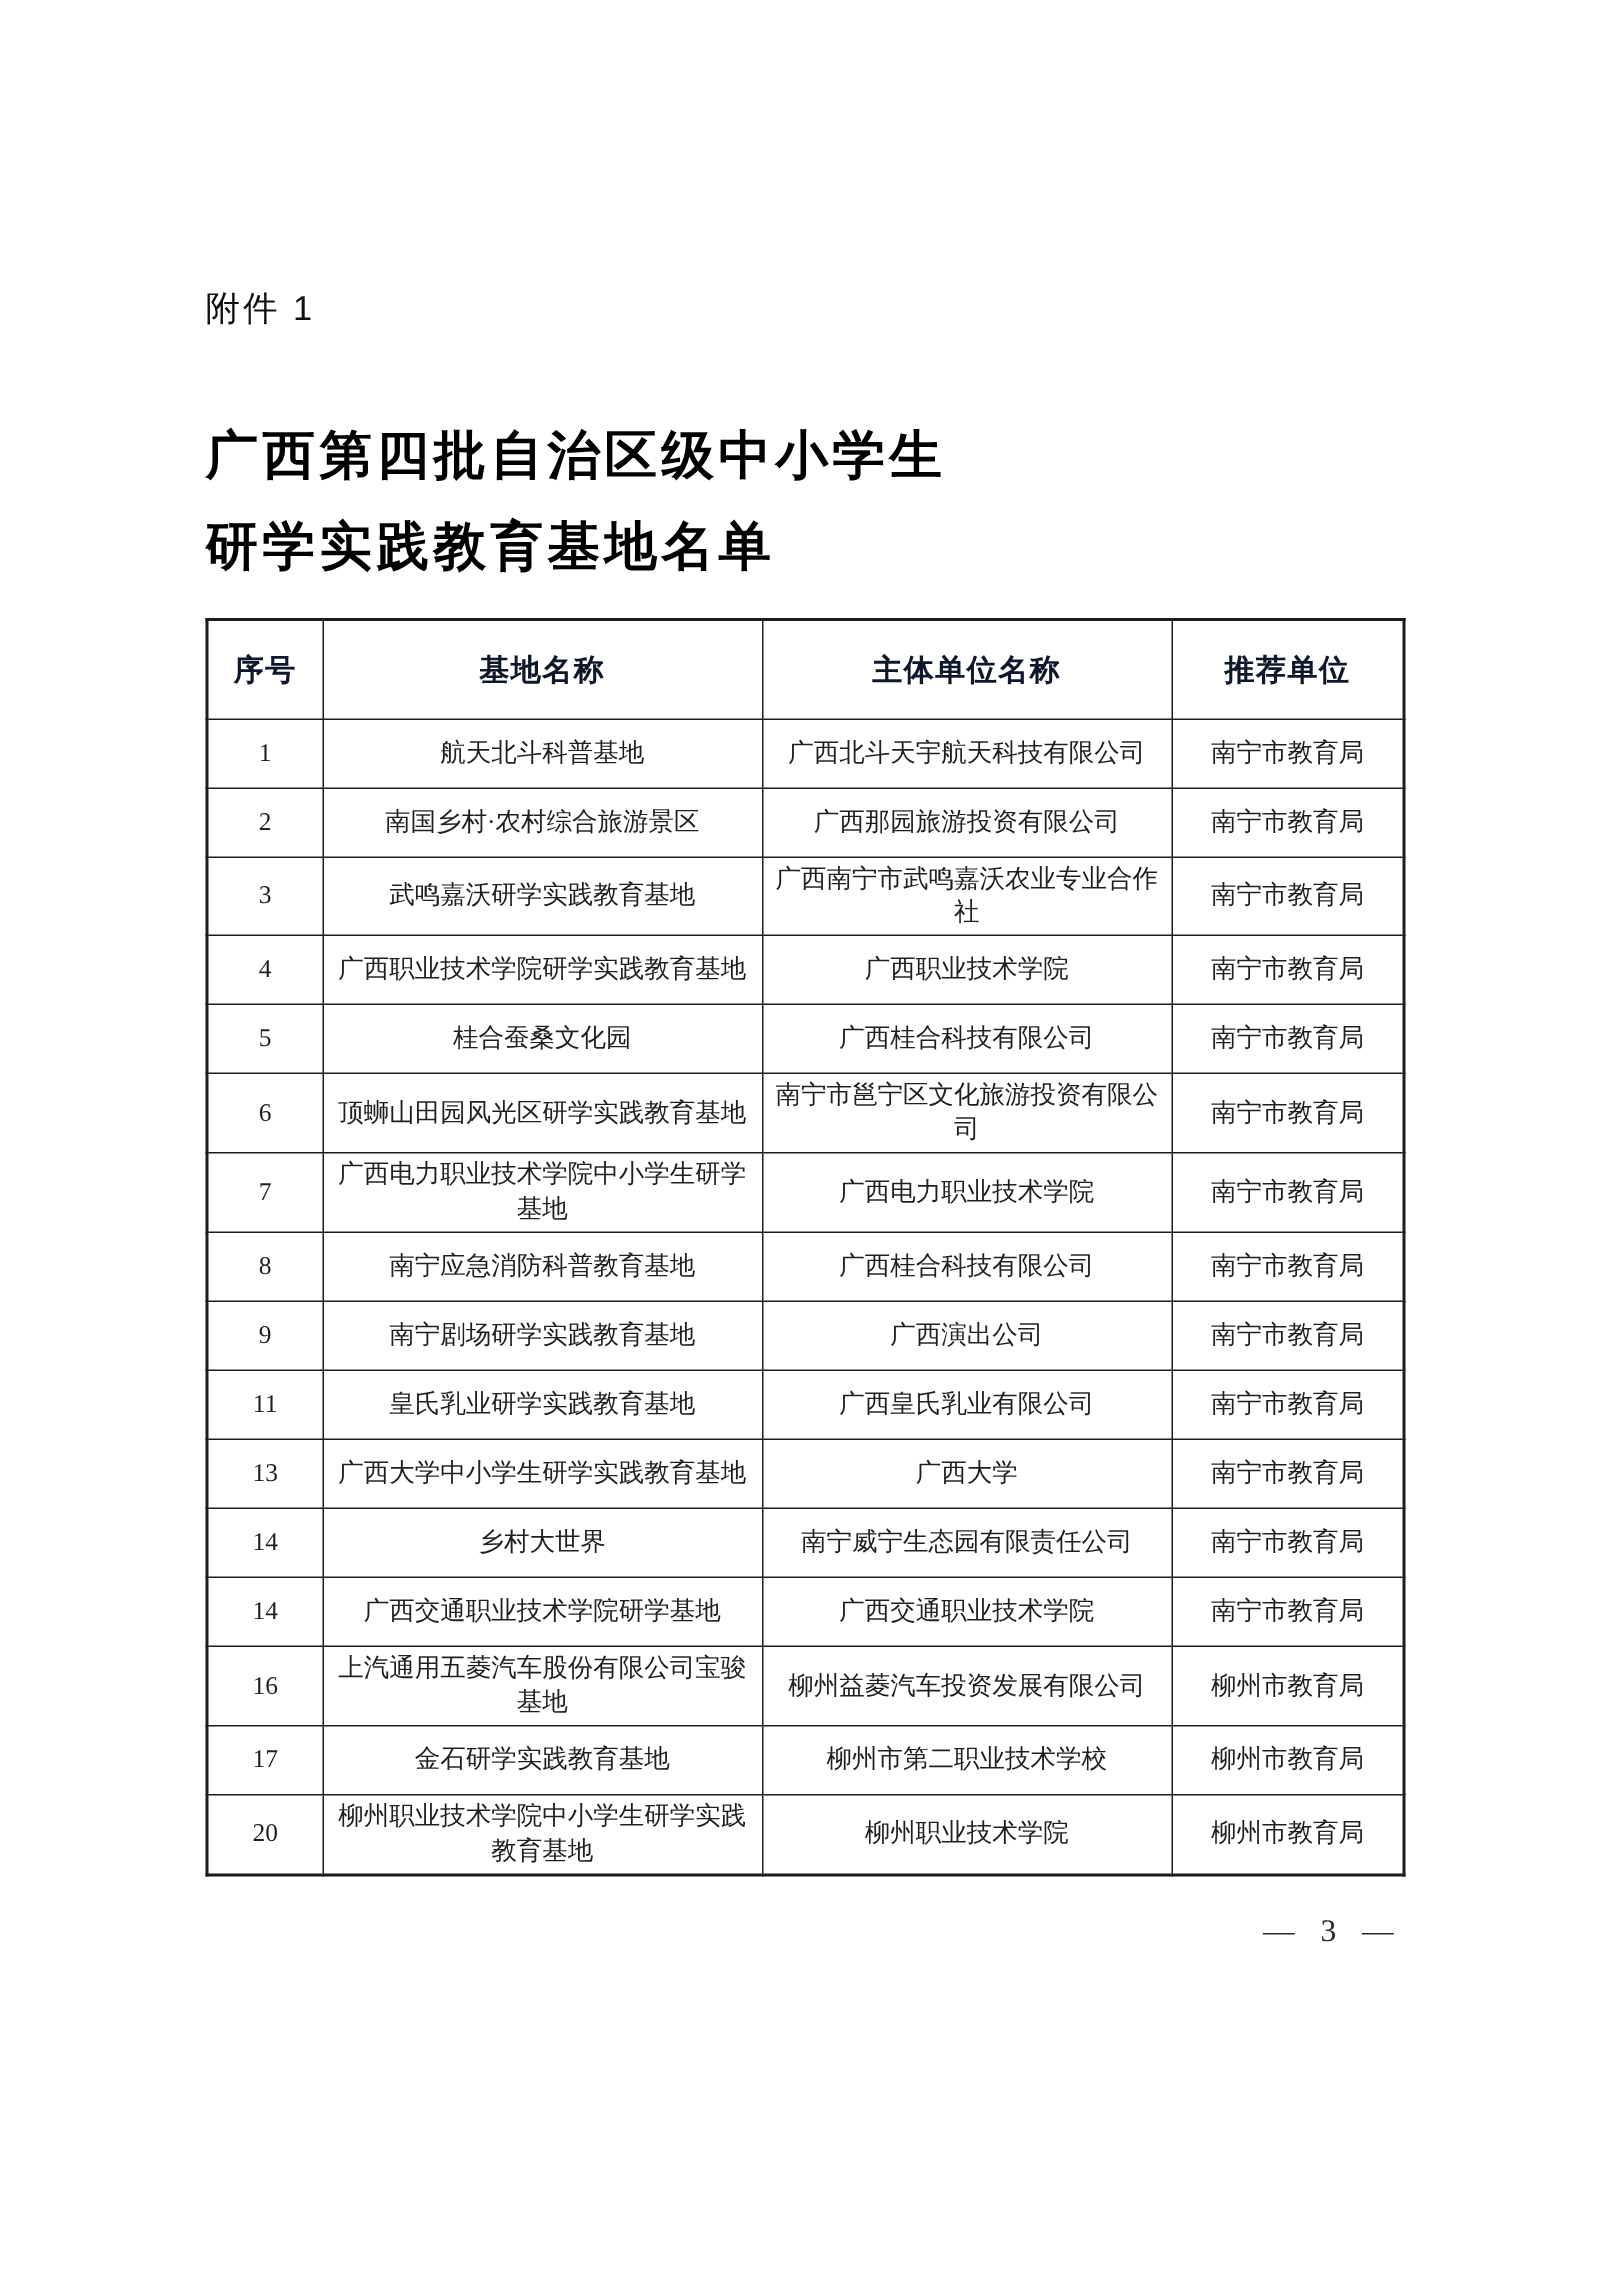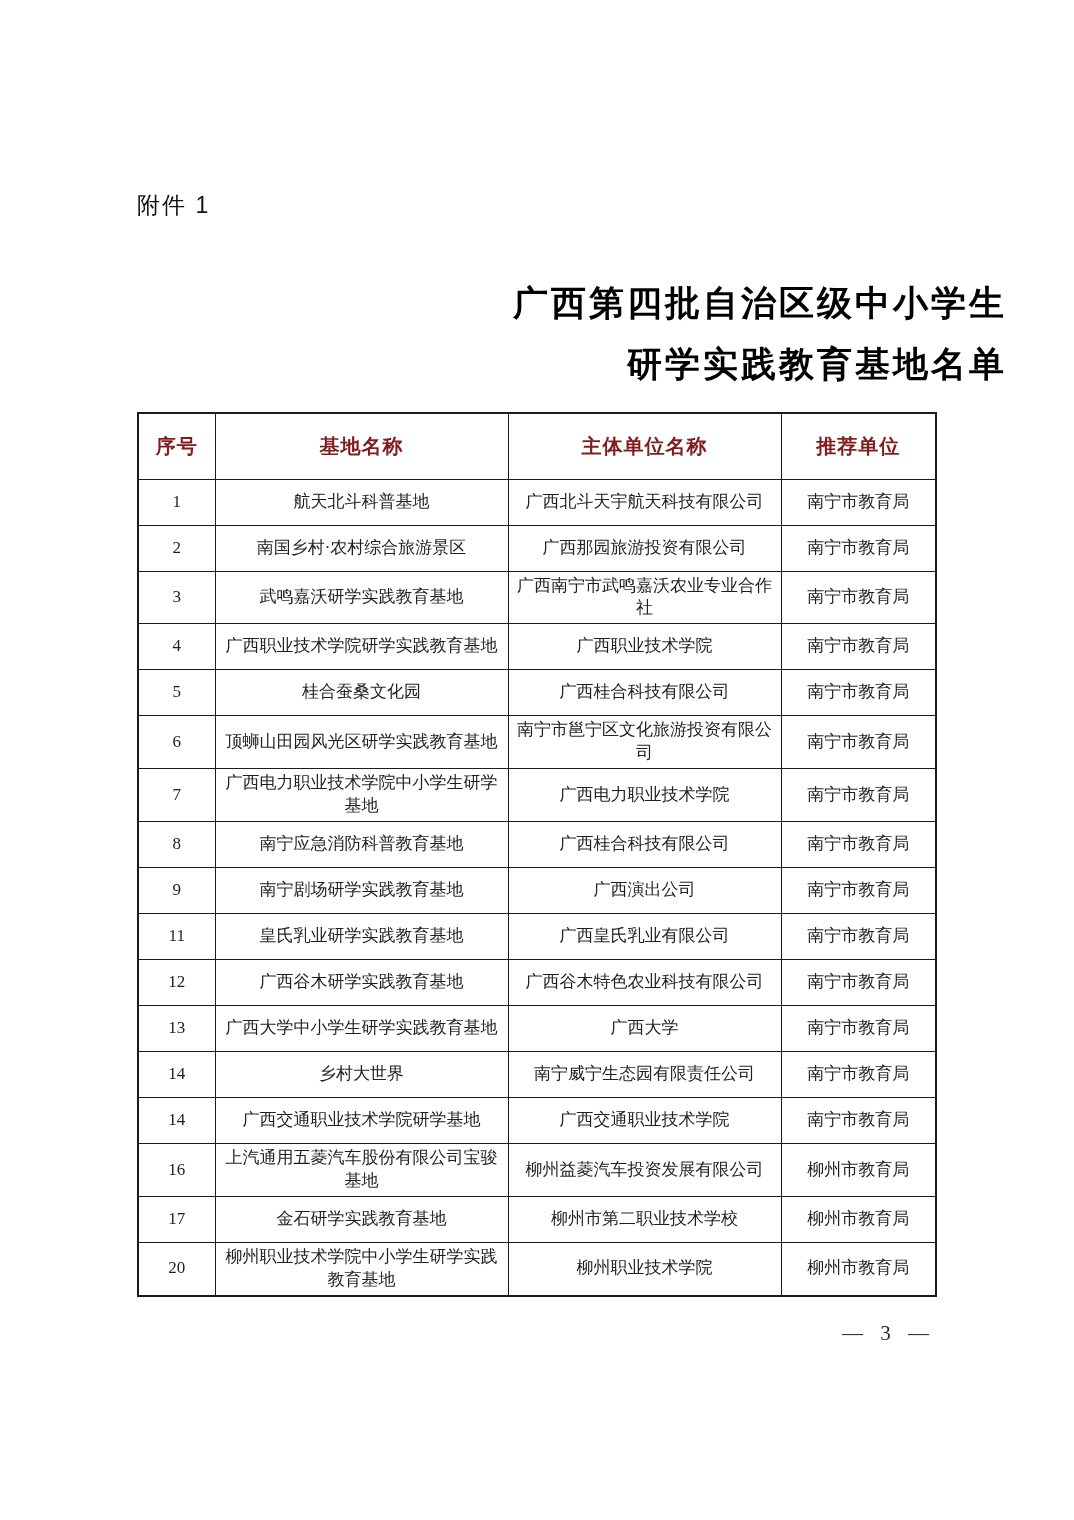--- a/index.html
+++ b/index.html
@@ -6,33 +6,33 @@
     margin: 0;
     padding: 0;
     background: #ffffff;
   }
   .page {
     position: relative;
     width: 1074px;
     height: 1520px;
     background: #ffffff;
     box-sizing: border-box;
-    padding: 190px 67px 0 137px;
+    padding: 190px 104px 0 137px;
     color: #1a1a1a;
     font-family: "Liberation Serif", "DejaVu Serif", serif;
   }
   .attachment {
     font-family: "Liberation Sans", "DejaVu Sans", sans-serif;
     font-size: 23px;
     letter-spacing: 2px;
     color: #111;
   }
   .doc-title {
     margin: 52px 0 0 0;
-    text-align: right;
+    text-align: left;
     font-weight: bold;
     font-size: 35px;
     line-height: 61px;
     letter-spacing: 3px;
     color: #000;
   }
   .doc-title span { display: block; }
   table.bases {
     margin-top: 17px;
     border-collapse: collapse;
@@ -49,21 +49,21 @@
   }
   table.bases {
     border: 2px solid #1c1c1c;
   }
   table.bases th {
     height: 66px;
     font-size: 20px;
     font-weight: bold;
     letter-spacing: 1px;
     font-family: "Liberation Sans", "DejaVu Sans", sans-serif;
-    color: #7f1d1d;
+    color: #0f172a;
   }
   table.bases td {
     height: 46px;
     font-size: 17px;
     line-height: 1.35;
     color: #1f1f1f;
   }
   td.cell-no {
     font-family: "Liberation Serif", "DejaVu Serif", serif;
     font-size: 18px;
@@ -160,26 +160,20 @@
           <td class="cell-unit">广西演出公司</td>
           <td class="cell-rec">南宁市教育局</td>
         </tr>
         <tr>
           <td class="cell-no">11</td>
           <td class="cell-base">皇氏乳业研学实践教育基地</td>
           <td class="cell-unit">广西皇氏乳业有限公司</td>
           <td class="cell-rec">南宁市教育局</td>
         </tr>
         <tr>
-          <td class="cell-no">12</td>
-          <td class="cell-base">广西谷木研学实践教育基地</td>
-          <td class="cell-unit">广西谷木特色农业科技有限公司</td>
-          <td class="cell-rec">南宁市教育局</td>
-        </tr>
-        <tr>
           <td class="cell-no">13</td>
           <td class="cell-base">广西大学中小学生研学实践教育基地</td>
           <td class="cell-unit">广西大学</td>
           <td class="cell-rec">南宁市教育局</td>
         </tr>
         <tr>
           <td class="cell-no">14</td>
           <td class="cell-base">乡村大世界</td>
           <td class="cell-unit">南宁威宁生态园有限责任公司</td>
           <td class="cell-rec">南宁市教育局</td>

